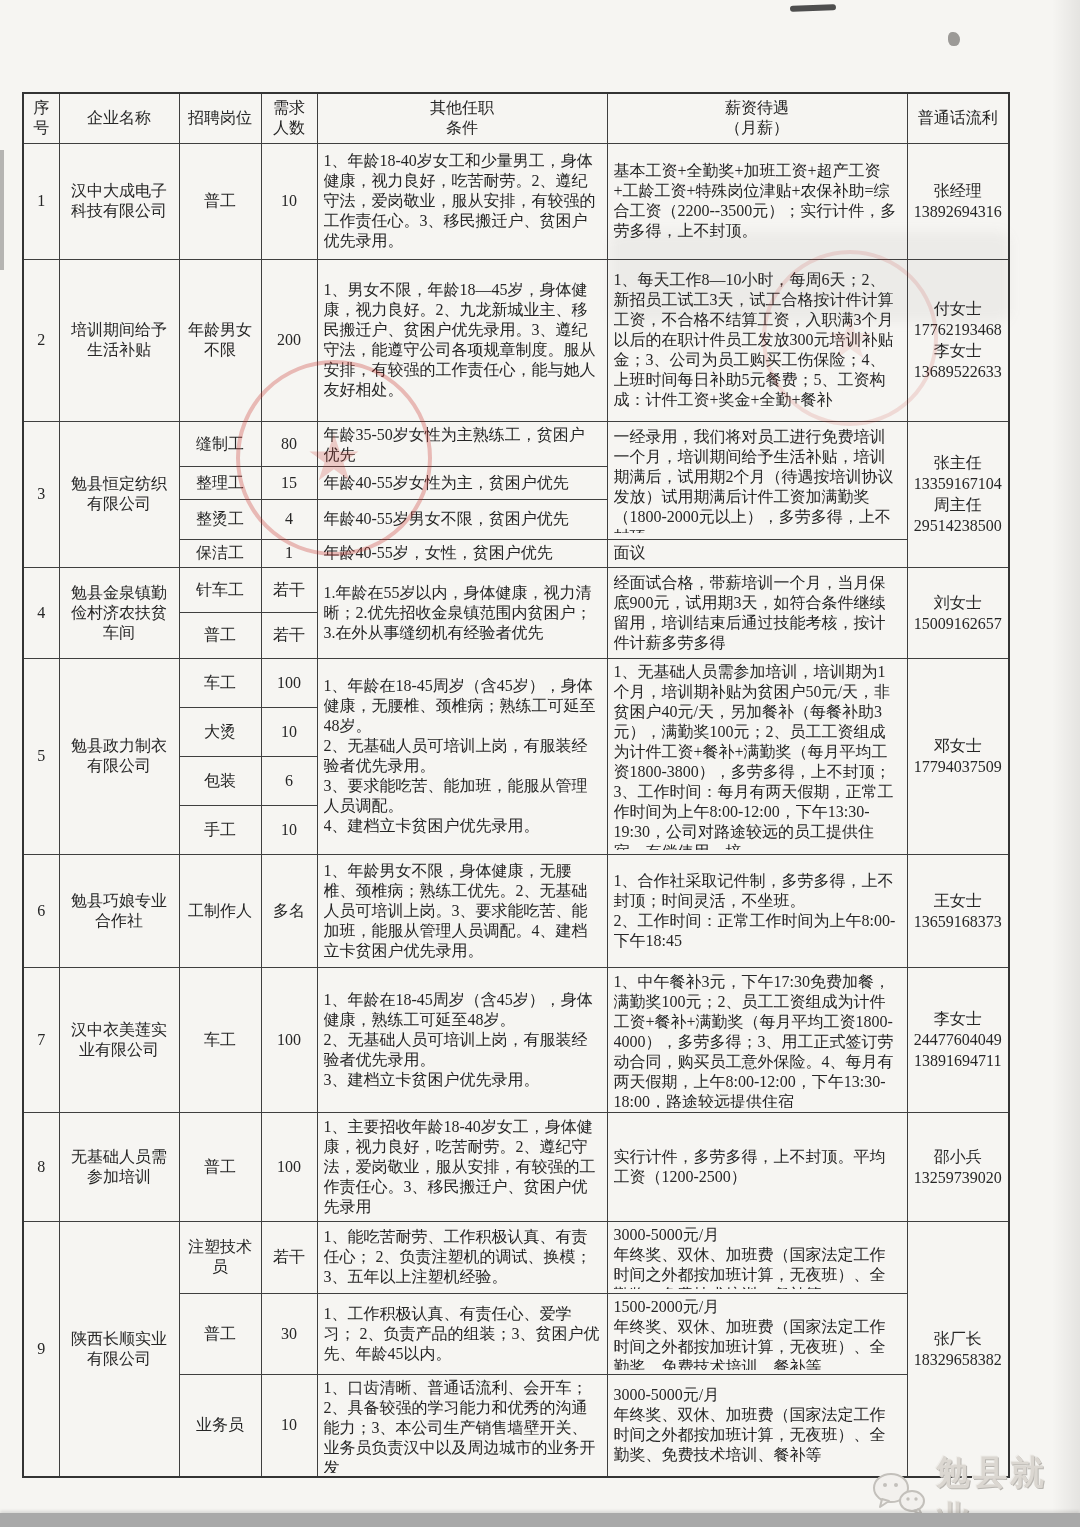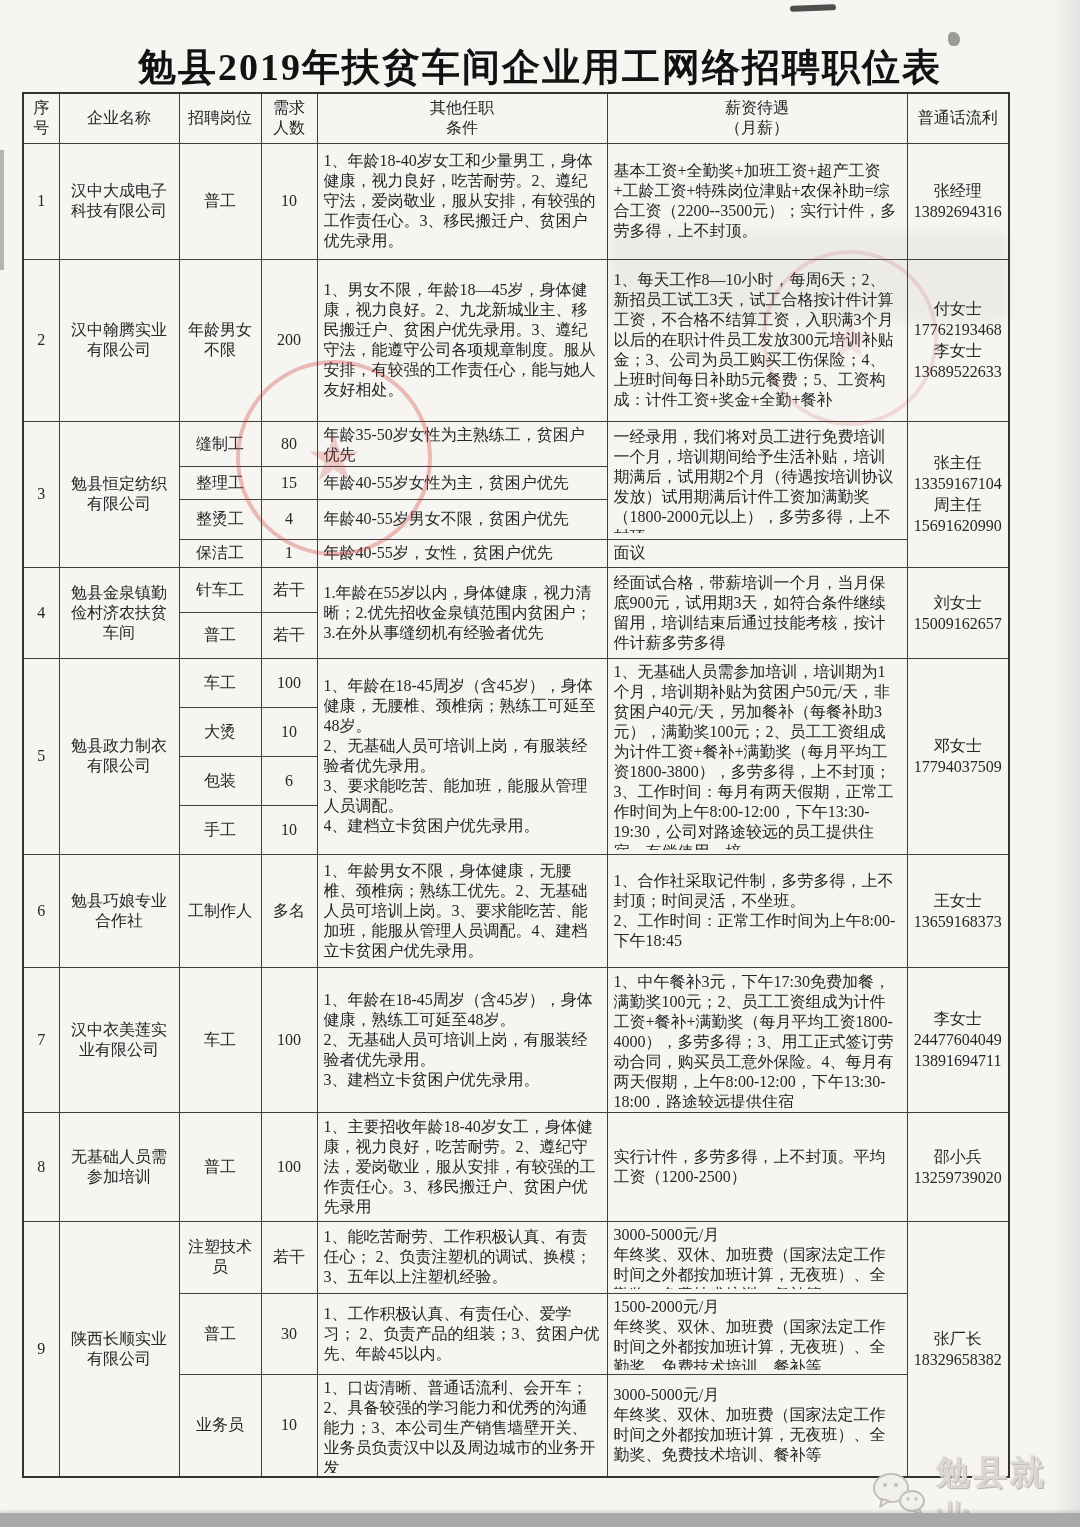--- a/index.html
+++ b/index.html
@@ -41,21 +41,20 @@
 </head>
 <body>
 
 <div class="page">
 
   <div class="mark-a"></div>
   <div class="mark-b"></div>
   <div class="mark-c"></div>
   <div class="bleed"></div>
 
-  <div class="title">勉县2019年扶贫车间企业用工网络招聘职位表</div>
 
   <div class="sheet">
     <table class="doc">
       <colgroup>
         <col style="width:36px">
           <col style="width:120px">
           <col style="width:82px">
           <col style="width:56px">
         <col style="width:290px">
           <col style="width:300px">
@@ -86,21 +85,21 @@
               <div class="clip" style="max-height:106px">基本工资+全勤奖+加班工资+超产工资+工龄工资+特殊岗位津贴+农保补助=综合工资（2200--3500元）；实行计件，多劳多得，上不封顶。</div>
             </td>
           <td class="c contact">
             <div>张经理</div>
             <div>13892694316</div>
           </td>
         </tr>
 
         <tr style="height:162px">
           <td class="c">2</td>
-          <td class="c">汉中翰腾实业有限公司</td>
+          <td class="c">培训期间给予生活补贴</td>
           <td class="c">年龄男女不限</td>
           <td class="c">200</td>
           <td class="t">
               <div class="clip" style="max-height:152px">1、男女不限，年龄18—45岁，身体健康，视力良好。2、九龙新城业主、移民搬迁户、贫困户优先录用。3、遵纪守法，能遵守公司各项规章制度。服从安排，有较强的工作责任心，能与她人友好相处。</div>
             </td>
           <td class="t">
               <div class="clip" style="max-height:152px">1、每天工作8—10小时，每周6天；2、新招员工试工3天，试工合格按计件计算工资，不合格不结算工资，入职满3个月以后的在职计件员工发放300元培训补贴金；3、公司为员工购买工伤保险；4、上班时间每日补助5元餐费；5、工资构成：计件工资+奖金+全勤+餐补</div>
             </td>
           <td class="c contact">
             <div>付女士</div>
@@ -118,21 +117,21 @@
           <td class="t">
               <div class="clip" style="max-height:38px">年龄35-50岁女性为主熟练工，贫困户优先</div>
             </td>
           <td class="t" rowspan="3">
               <div class="clip" style="max-height:106px">一经录用，我们将对员工进行免费培训一个月，培训期间给予生活补贴，培训期满后，试用期2个月（待遇按培训协议发放）试用期满后计件工资加满勤奖（1800-2000元以上），多劳多得，上不封顶。</div>
             </td>
           <td class="c contact" rowspan="4">
             <div>张主任</div>
             <div>13359167104</div>
             <div>周主任</div>
-            <div>15691620990</div>
+            <div>29514238500</div>
           </td>
         </tr>
         <tr style="height:33px">
           <td class="c">整理工</td>
           <td class="c">15</td>
           <td class="t">
               <div class="clip" style="max-height:30px">年龄40-55岁女性为主，贫困户优先</div>
             </td>
         </tr>
         <tr style="height:40px">

